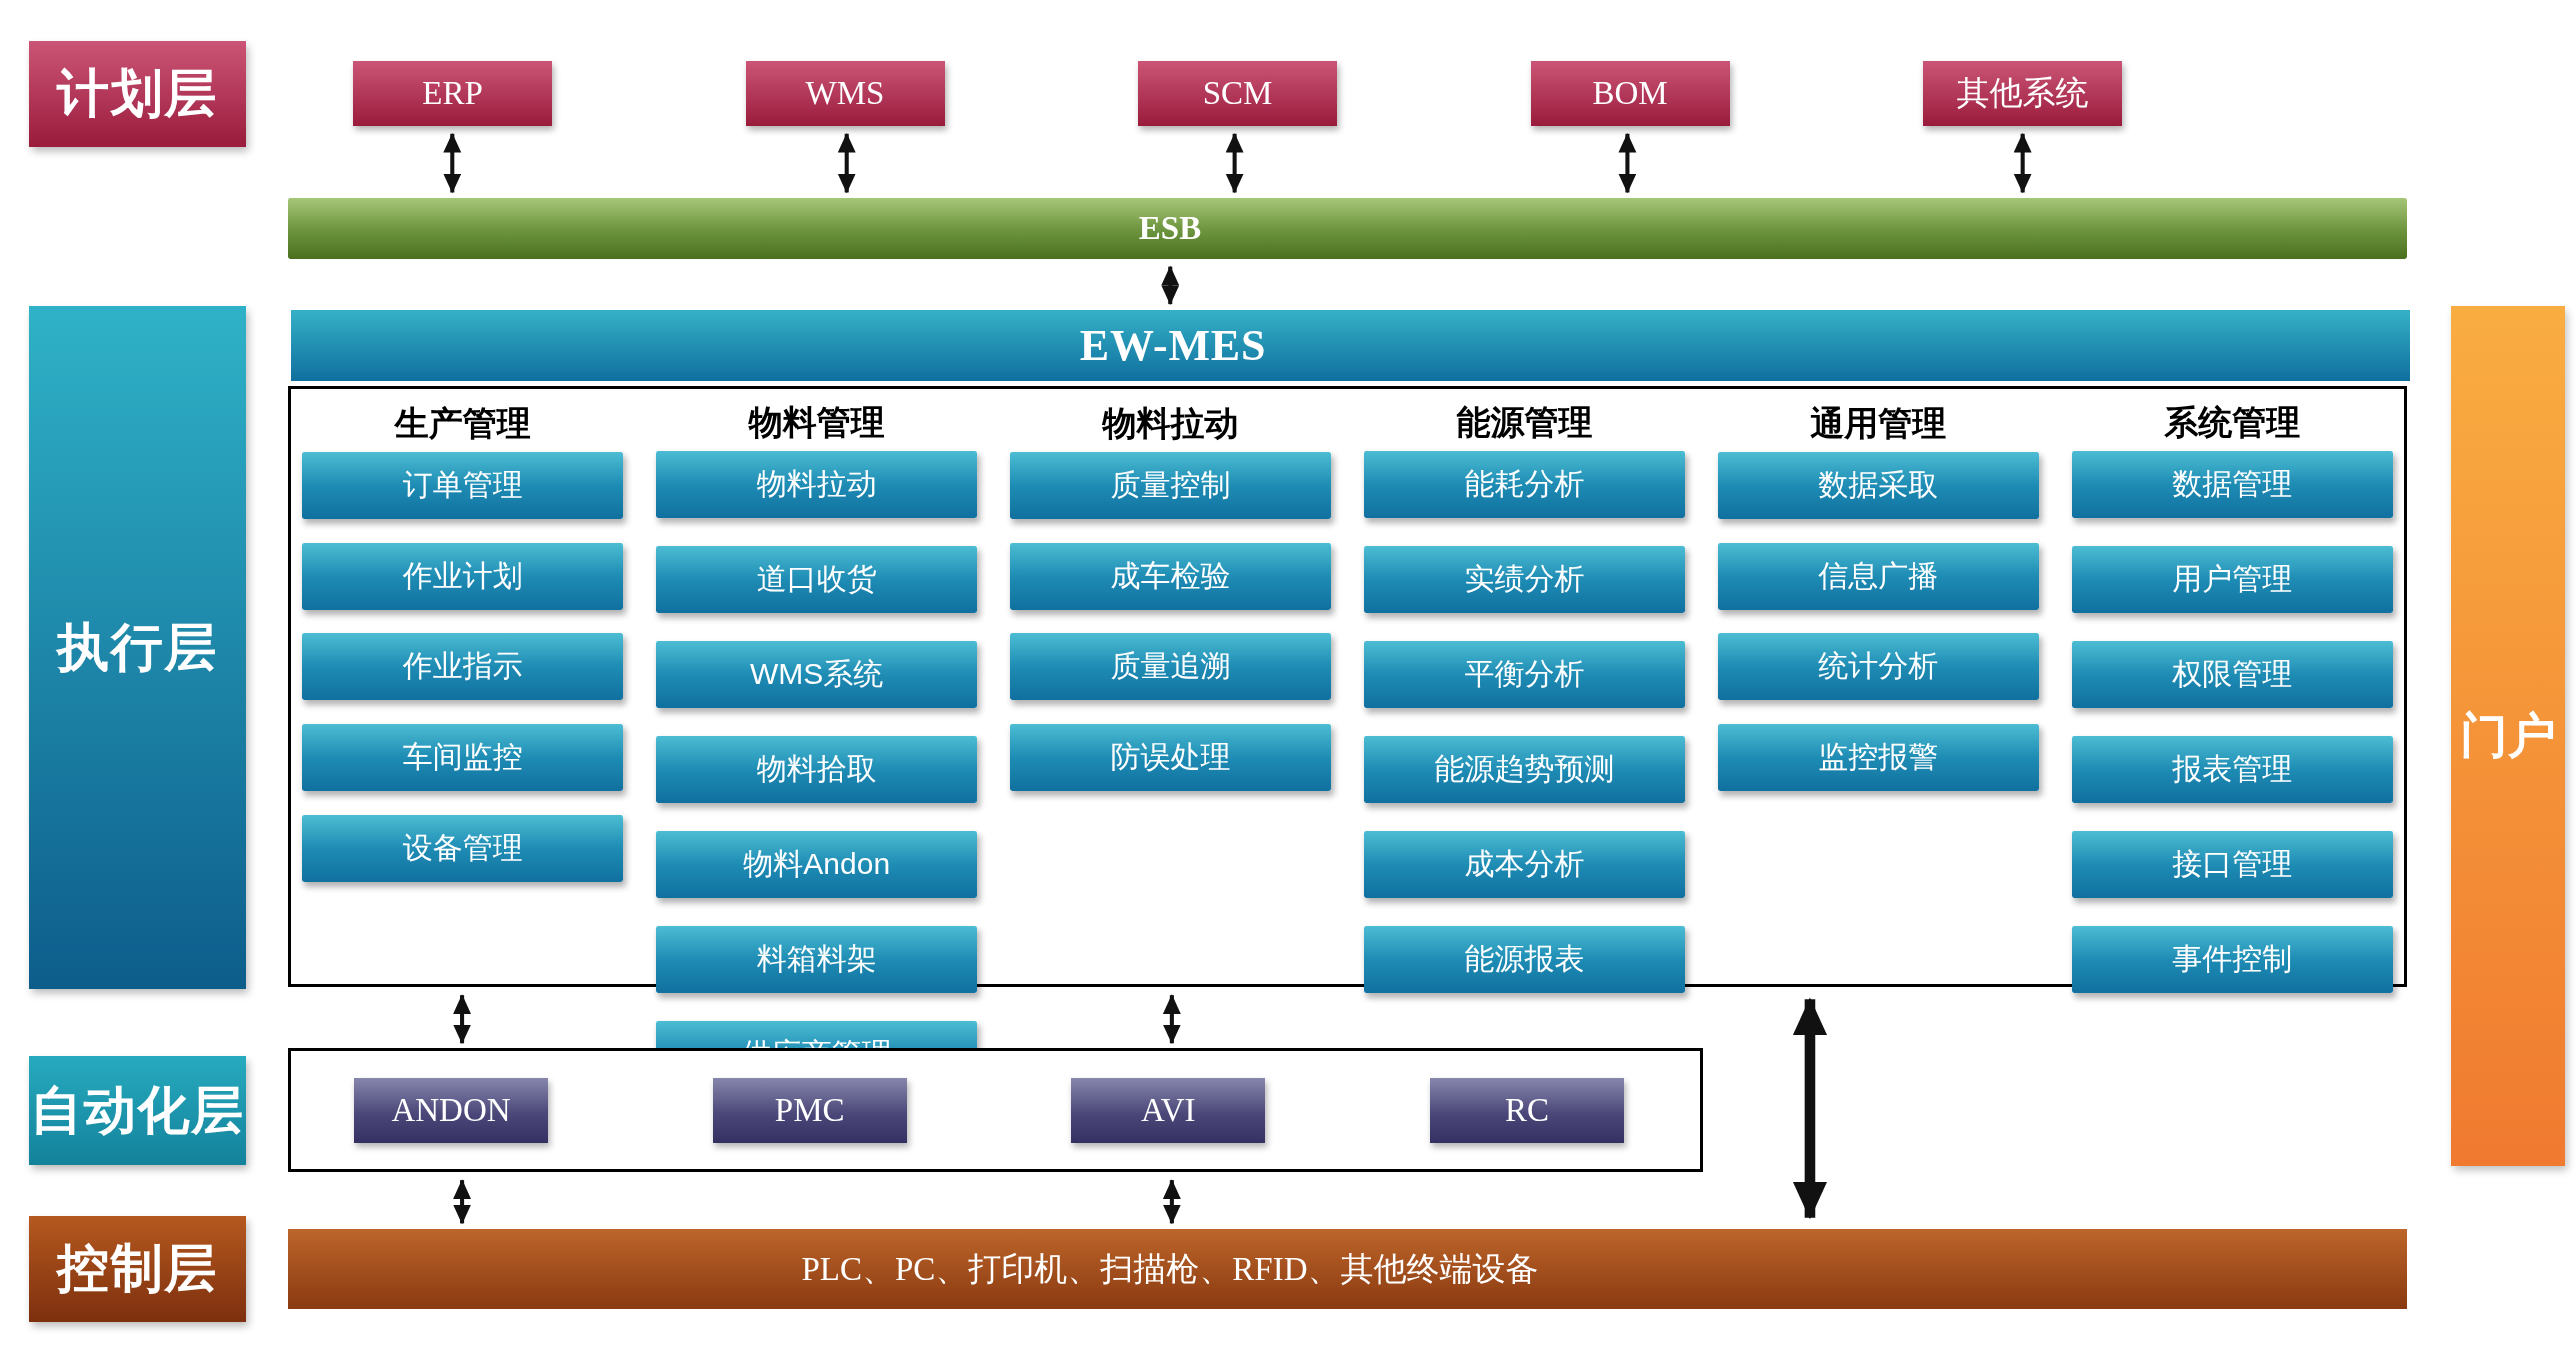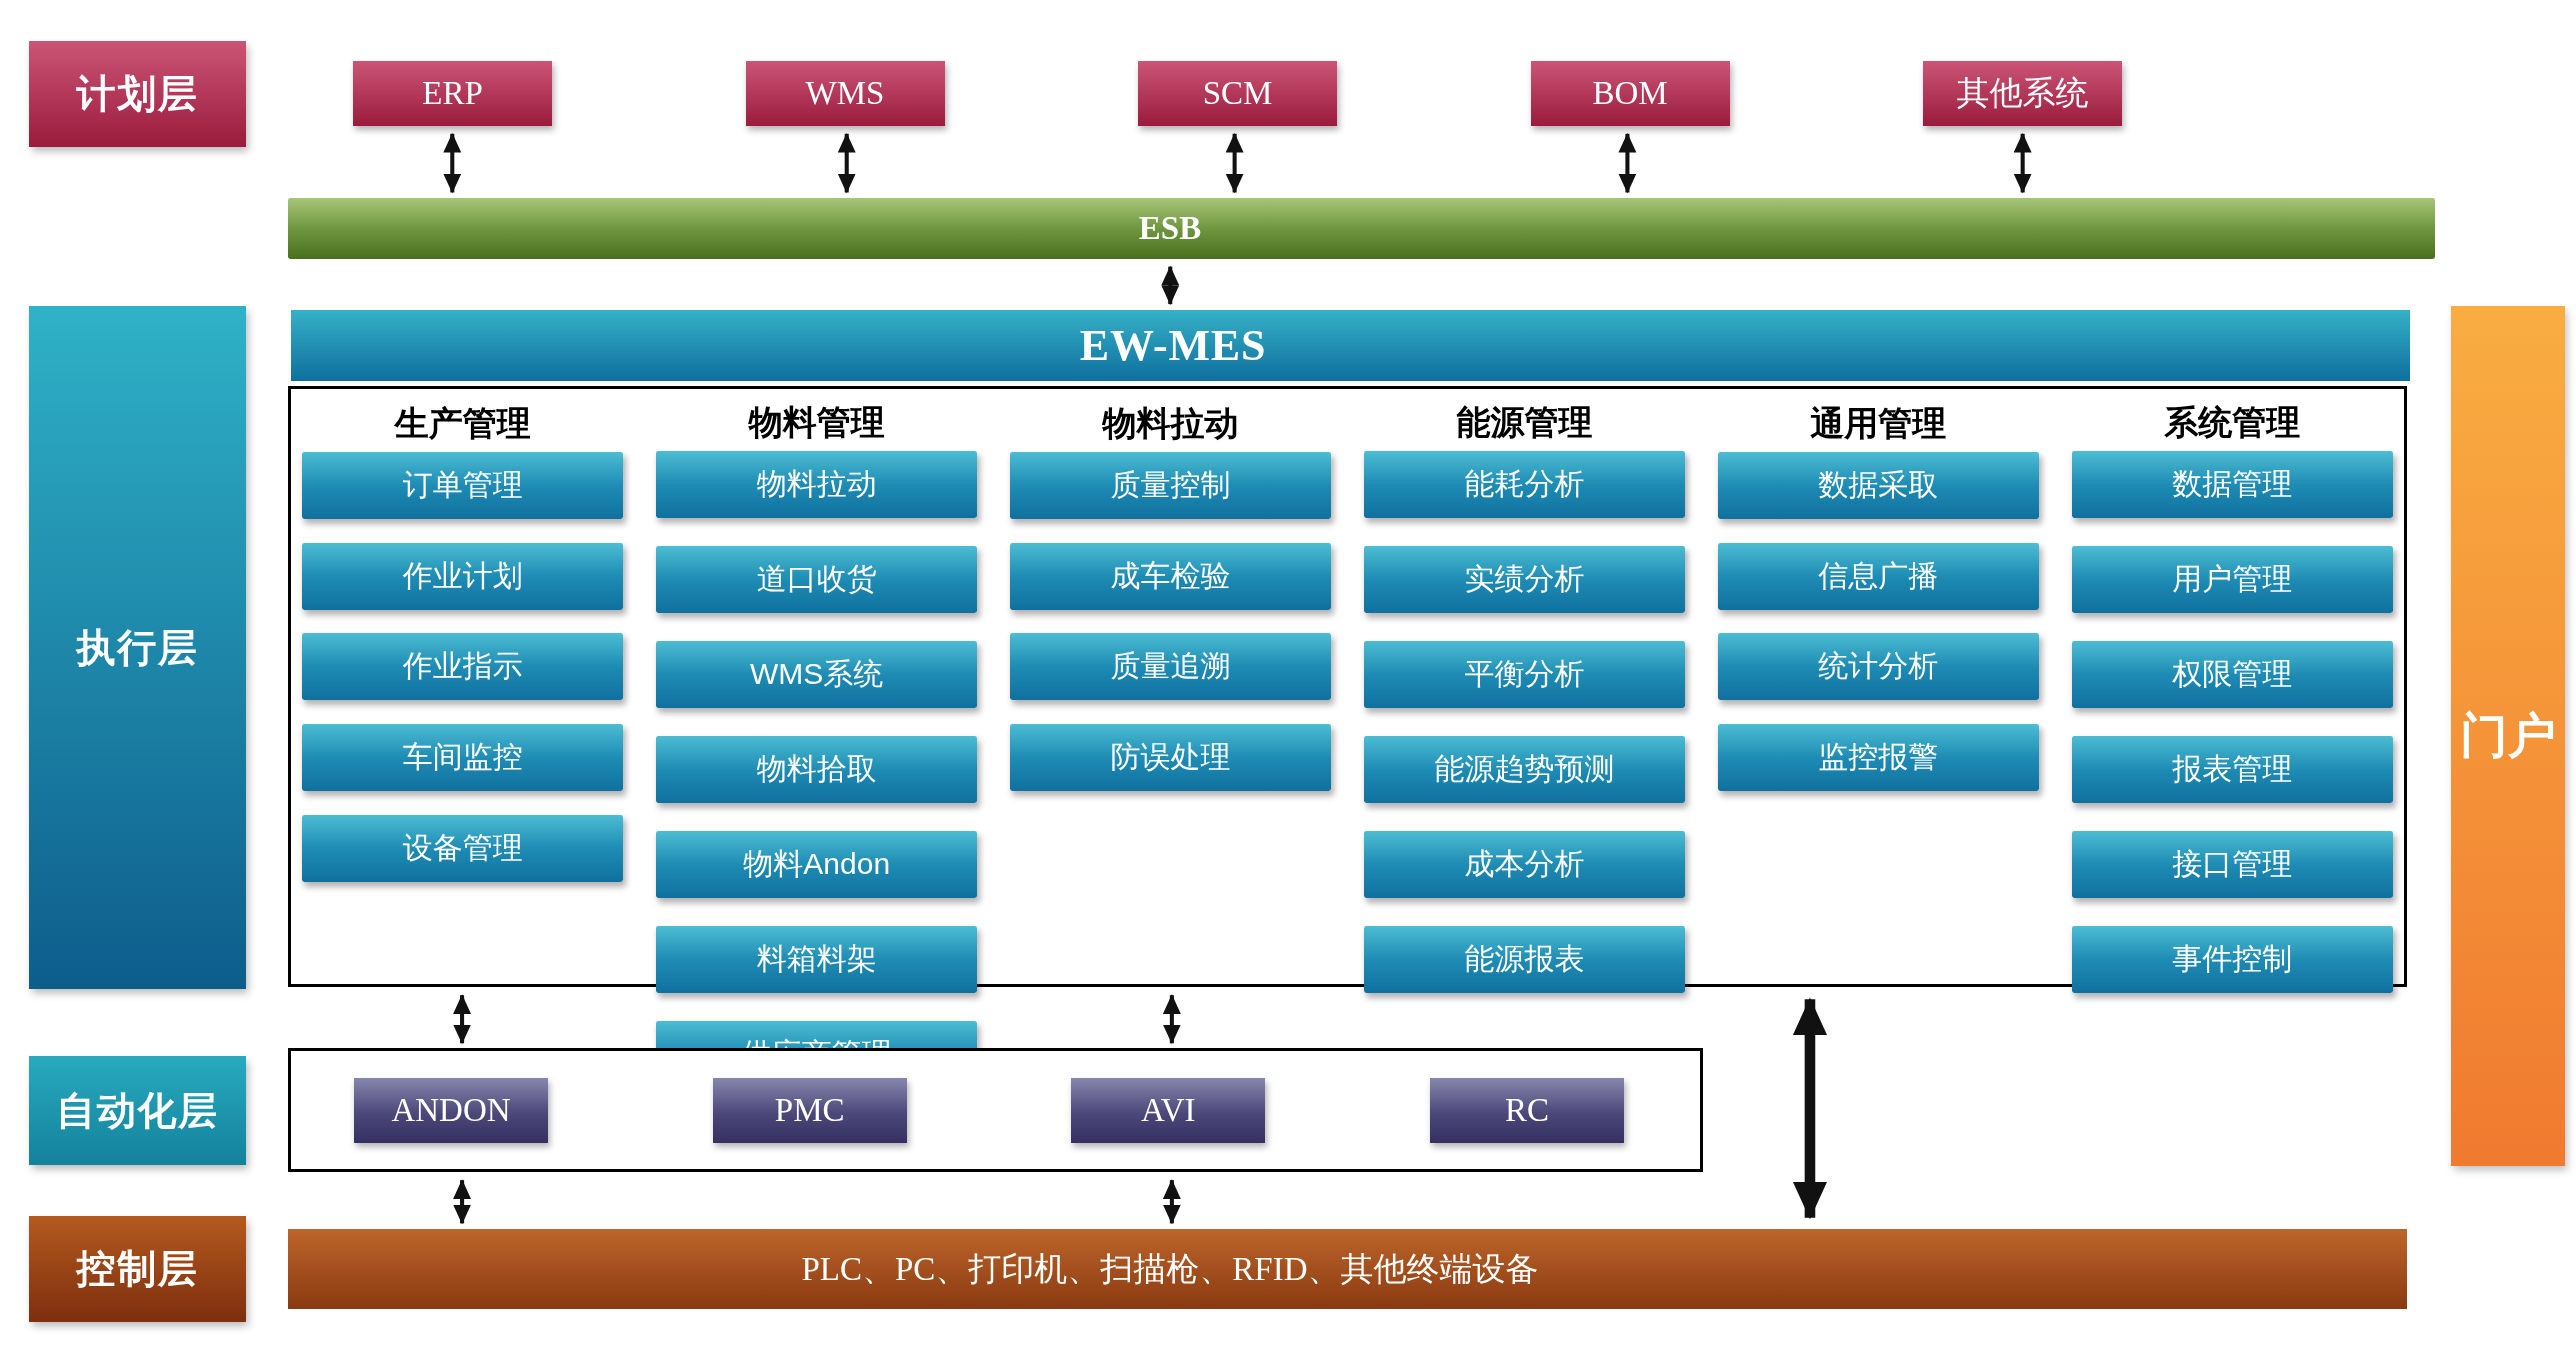--- a/index.html
+++ b/index.html
@@ -5,21 +5,21 @@
 <style>
   html,body { margin:0; padding:0; background:#fff; }
   body { font-family:"Liberation Sans","DejaVu Sans",sans-serif; }
   .canvas { position:relative; width:2576px; height:1349px; background:#fff; overflow:hidden; }
   .serif { font-family:"Liberation Serif","DejaVu Serif",serif; }
 
   
   .layer-box {
     position:absolute; left:29px; width:217px; color:#fff;
     display:flex; align-items:center; justify-content:center;
-    font-weight:bold; font-size:39px; letter-spacing:1.6px;
+    font-weight:bold; font-size:52px; letter-spacing:1.6px;
     box-shadow:3.3px 4.9px 8.1px rgba(0,0,0,.28);
   }
   #layer-planning   { top:41px;   height:106px; background:linear-gradient(180deg,#cb5576 0%,#9a1b3c 100%); }
   #layer-execution  { top:306px;  height:683px; background:linear-gradient(180deg,#2fb2c8 0%,#0d5d8b 100%); }
   #layer-automation { top:1056px; height:109px; background:linear-gradient(180deg,#27aabf 0%,#13829b 100%); }
   #layer-control    { top:1216px; height:106px; background:linear-gradient(180deg,#b5591f 0%,#7d2f0e 100%); }
 
   
   .portal {
     position:absolute; left:2451px; top:306px; width:114px; height:860px;
@@ -40,21 +40,20 @@
     background:linear-gradient(180deg,#cb5576 0%,#9a1b3c 100%);
     color:#fff; display:flex; align-items:center; justify-content:center;
     font-size:33px; box-shadow:2.4px 4.1px 6.5px rgba(0,0,0,.3);
   }
 
   
   .esb-bar {
     position:absolute; left:288px; top:198px; width:2119px; height:61px;
     background:linear-gradient(180deg,#a6c677 0%,#6b923c 55%,#4a701f 100%);
     border-radius:2.4px;
-    padding-left:28px;
   }
   .mes-title-bar {
     position:absolute; left:291px; top:310px; width:2119px; height:71px;
     background:linear-gradient(180deg,#35b1c7 0%,#0f6f9e 100%);
   }
   .control-bar {
     position:absolute; left:288px; top:1229px; width:2119px; height:80px;
     background:linear-gradient(180deg,#bd652a 0%,#8a3a11 100%);
   }
   .bar-label {

